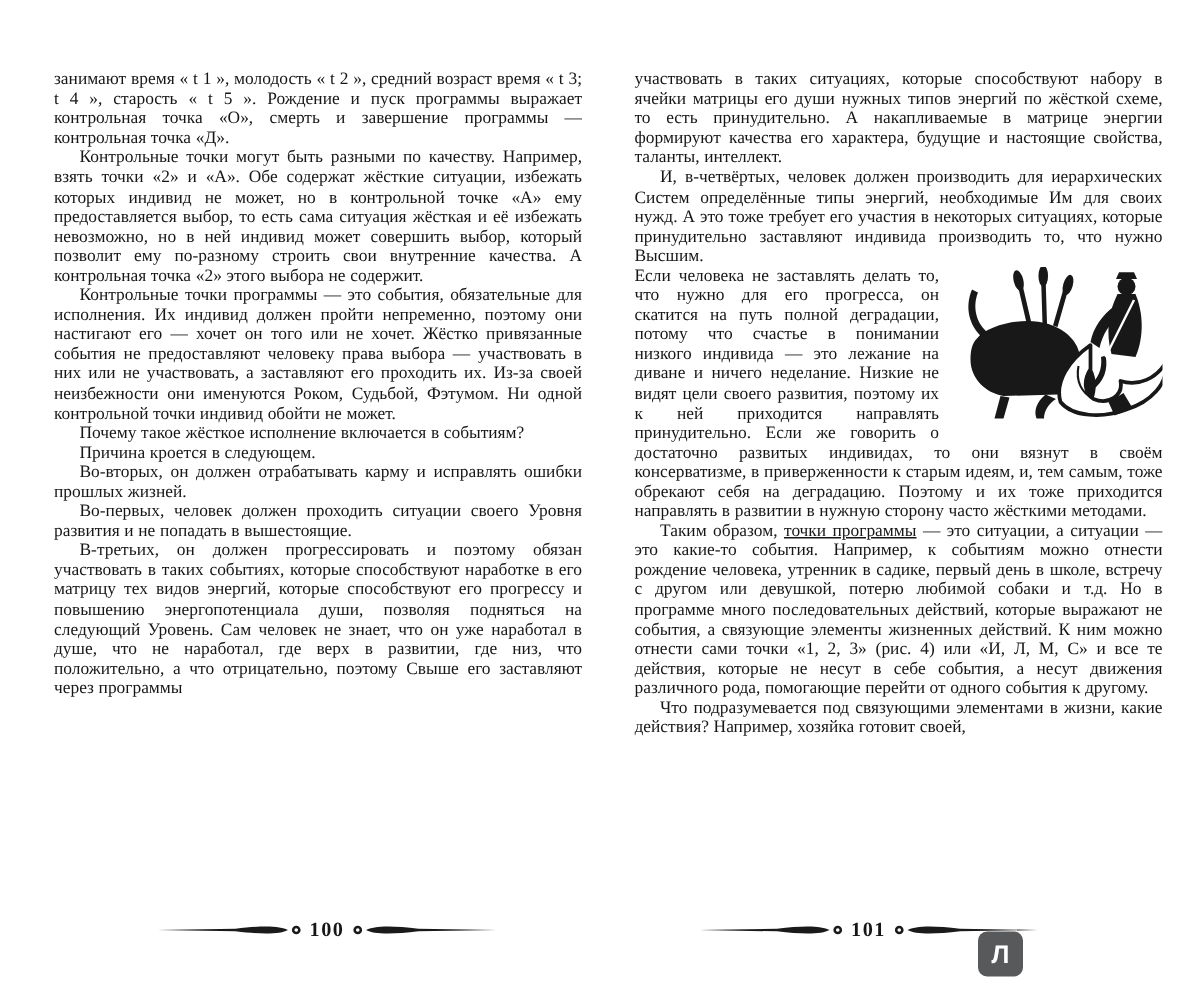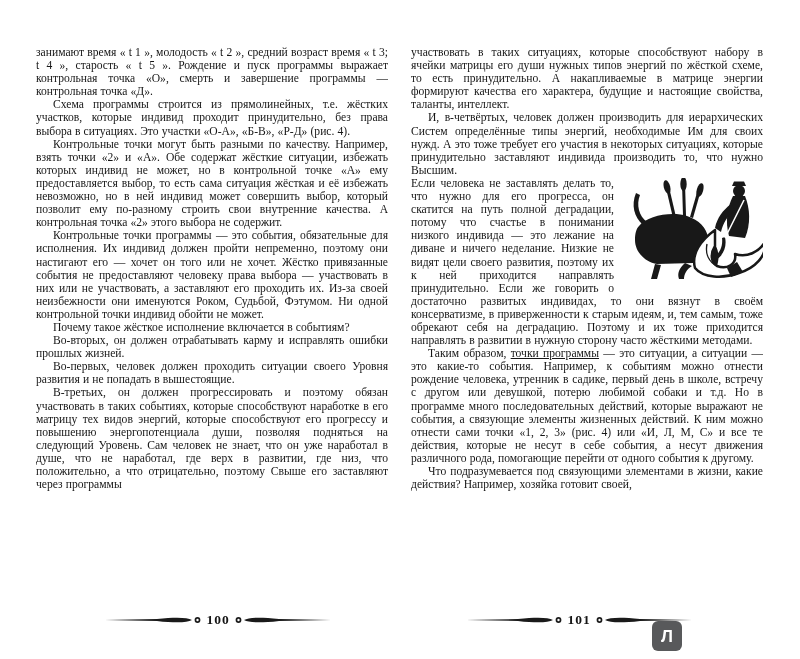--- a/index.html
+++ b/index.html
@@ -4,21 +4,21 @@
 <style>
   html,body{margin:0;padding:0;}
   body{
     width:800px;height:659px;position:relative;overflow:hidden;
     background:#ffffff;color:#161616;
     font-family:"Liberation Serif","DejaVu Serif",serif;
   }
   .spread{position:absolute;inset:0;}
   .page{position:absolute;top:46px;width:352px;height:556px;overflow:hidden;}
   #left-page{left:36px;}
-  #right-page{left:411px;}
+  #right-page{left:423px;}
   .para{
     margin:0;font-size:11.6px;line-height:13.1px;text-align:justify;
     word-spacing:0.2px;
   }
   .para.indent{text-indent:17px;}
   .b{font-weight:normal;}
   .u{text-decoration:underline;}
   .footer{
     position:absolute;top:612px;width:352px;
     display:flex;align-items:center;justify-content:center;gap:5px;
@@ -44,24 +44,24 @@
   }
 </style>
 </head>
 <body>
 
 <div class="spread">
 
   <div class="page" id="left-page">
     <div>
         <p class="para"><span>занимают время « t 1 », молодость « t 2 », средний возраст время « t 3; t 4 », старость « t 5 ». Рождение и пуск программы выражает контрольная точка «О», смерть и завершение программы — контрольная точка «Д».</span></p>
-        <p class="para indent"><span>Схема программы строится из прямолинейных, т.е. жёстких участков, которые индивид проходит принудительно, без права выбора в ситуациях. Это участки «О-А», «Б-В», «Р-Д» (рис. 4).</span></p>
         <p class="para indent"><span>Контрольные точки могут быть разными по качеству. Например, взять точки «2» и «А». Обе содержат жёсткие ситуации, избежать которых индивид не может, но в контрольной точке «А» ему предоставляется выбор, то есть сама ситуация жёсткая и её избежать невозможно, но в ней индивид может совершить выбор, который позволит ему по-разному строить свои внутренние качества. А контрольная точка «2» этого выбора не содержит.</span></p>
         <p class="para indent"><span class="b">Контрольные точки</span><span> программы — это события, обязательные для исполнения. Их индивид должен пройти непременно, поэтому они настигают его — хочет он того или не хочет. Жёстко привязанные события не предоставляют человеку права выбора — участвовать в них или не участвовать, а заставляют его проходить их. Из-за своей неизбежности они именуются Роком, Судьбой, Фэтумом. Ни одной контрольной точки индивид обойти не может.</span></p>
         <p class="para indent"><span>Почему такое жёсткое исполнение включается в событиям?</span></p>
+        <p class="para indent"><span>Причина кроется в следующем.</span></p>
         <p class="para indent"><span class="b">Во-вторых,</span><span> он должен отрабатывать карму и исправлять ошибки прошлых жизней.</span></p>
         <p class="para indent"><span class="b">Во-первых</span><span>, человек должен проходить ситуации своего Уровня развития и не попадать в вышестоящие.</span></p>
         <p class="para indent"><span class="b">В-третьих,</span><span> он должен прогрессировать и поэтому обязан участвовать в таких событиях, которые способствуют наработке в его матрицу тех видов энергий, которые способствуют его прогрессу и повышению энергопотенциала души, позволяя подняться на следующий Уровень. Сам человек не знает, что он уже наработал в душе, что не наработал, где верх в развитии, где низ, что положительно, а что отрицательно, поэтому Свыше его заставляют через программы</span></p>
       </div>
   </div>
 
   <div class="page" id="right-page">
     <div>
         <p class="para"><span>участвовать в таких ситуациях, которые способствуют набору в ячейки матрицы его души нужных типов энергий по жёсткой схеме, то есть принудительно. А накапливаемые в матрице энергии формируют качества его характера, будущие и настоящие свойства, таланты, интеллект.</span></p>
         <p class="para indent"><span class="b">И, в-четвёртых,</span><span> человек должен производить для иерархических Систем определённые типы энергий, необходимые Им для своих нужд. А это тоже требует его участия в некоторых ситуациях, которые принудительно заставляют индивида производить то, что нужно Высшим.</span></p>

